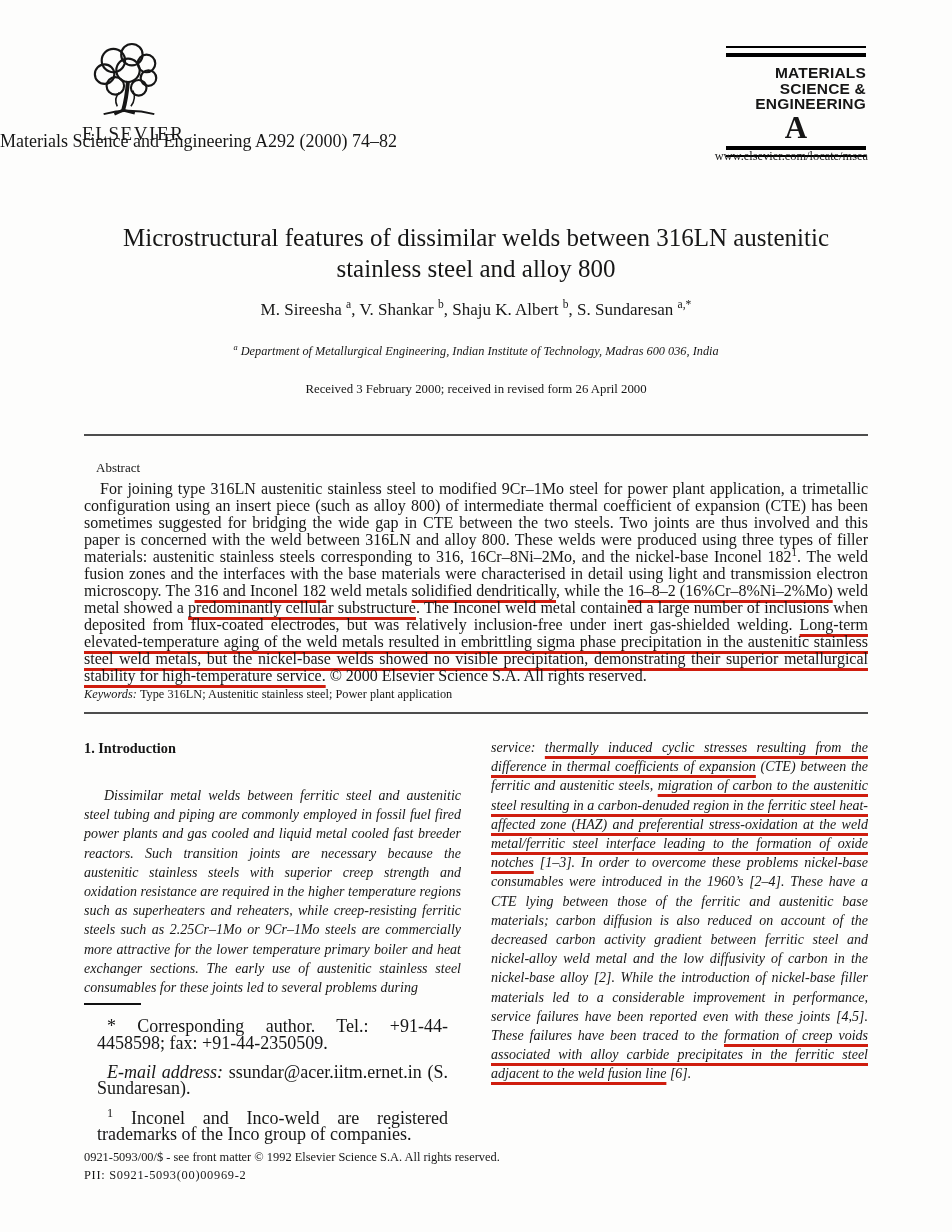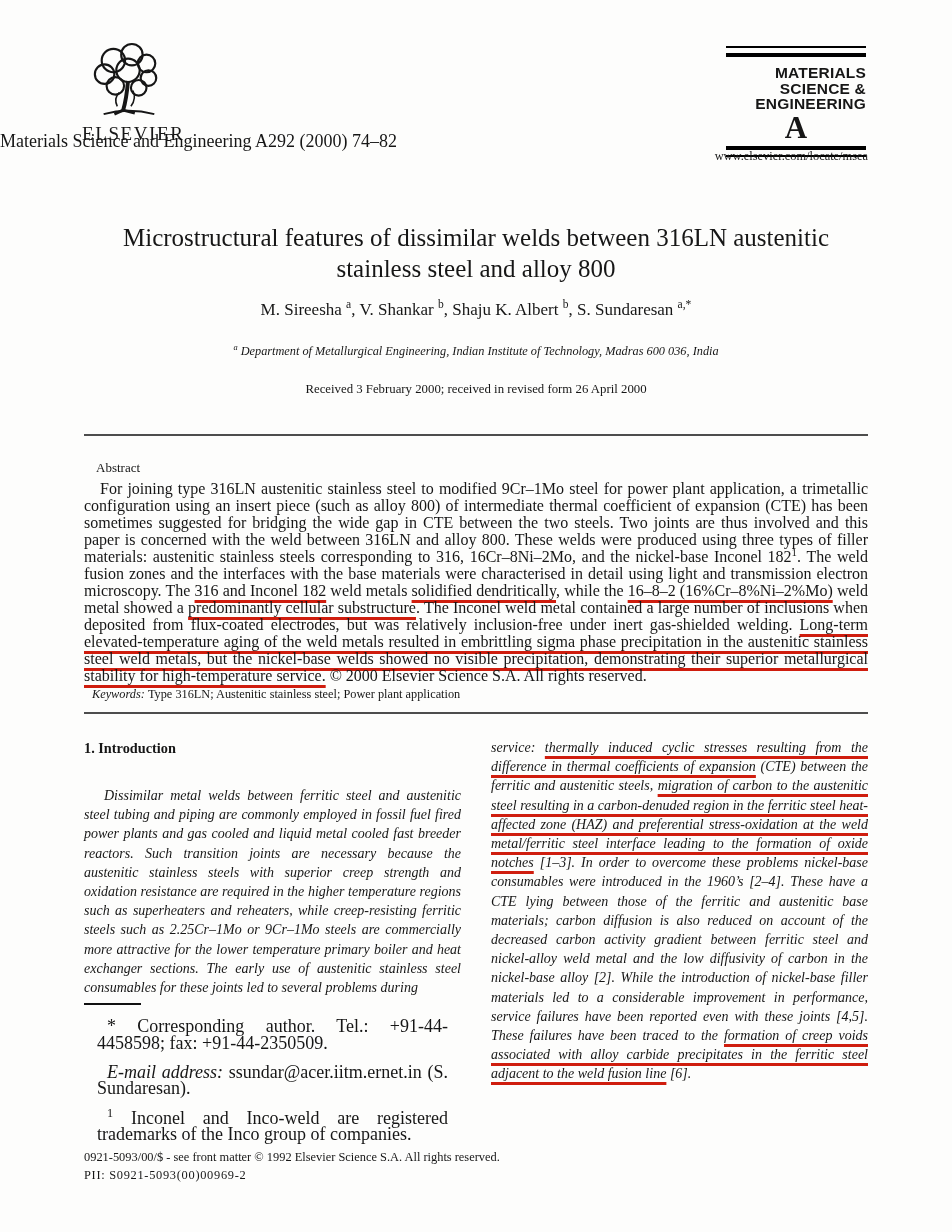--- a/index.html
+++ b/index.html
@@ -26,21 +26,21 @@
   .authors{position:absolute;left:0;top:300px;width:100%;text-align:center;font-size:17px;}
   .affils{position:absolute;left:0;top:343px;width:100%;text-align:center;
     font-style:italic;font-size:12.3px;line-height:16.5px;}
   .received{position:absolute;left:0;top:382px;width:100%;text-align:center;font-size:12.8px;}
   .rule{position:absolute;left:84px;right:84px;height:2px;background:#4d4d4d;}
   .rule-top{top:434px;}
   .rule-bot{top:712px;}
   .abs-head{position:absolute;left:84px;top:448px;font-size:13px;font-weight:400;margin:12px;}
   .abs-para{position:absolute;left:84px;top:480px;width:784px;font-size:16px;line-height:17px;
     text-align:justify;text-indent:16px;margin:0;}
-  .keywords{position:absolute;left:92px;top:687px;width:784px;font-size:12.3px;margin:0;}
+  .keywords{position:absolute;left:84px;top:687px;width:784px;font-size:12.3px;margin:0;}
   
   .cols{position:absolute;left:84px;top:738px;width:784px;display:flex;gap:30px;}
   .col{width:378px;}
   .col-left{display:flex;flex-direction:column;min-height:396px;}
   .sec-head{font-size:14.3px;font-weight:700;margin:2px 0 0 0;}
   .body-para{font-size:14px;line-height:19.2px;text-align:justify;margin:0;font-style:italic;}
   .left-para{margin-top:29px;text-indent:20px;}
   .footnotes{margin-top:auto;padding-top:6px;}
   .fn-rule{width:57px;height:2px;background:#111;margin-bottom:5px;}
   .footnotes p{font-size:18px;line-height:16.4px;text-align:justify;margin:13px;text-indent:10px;}

